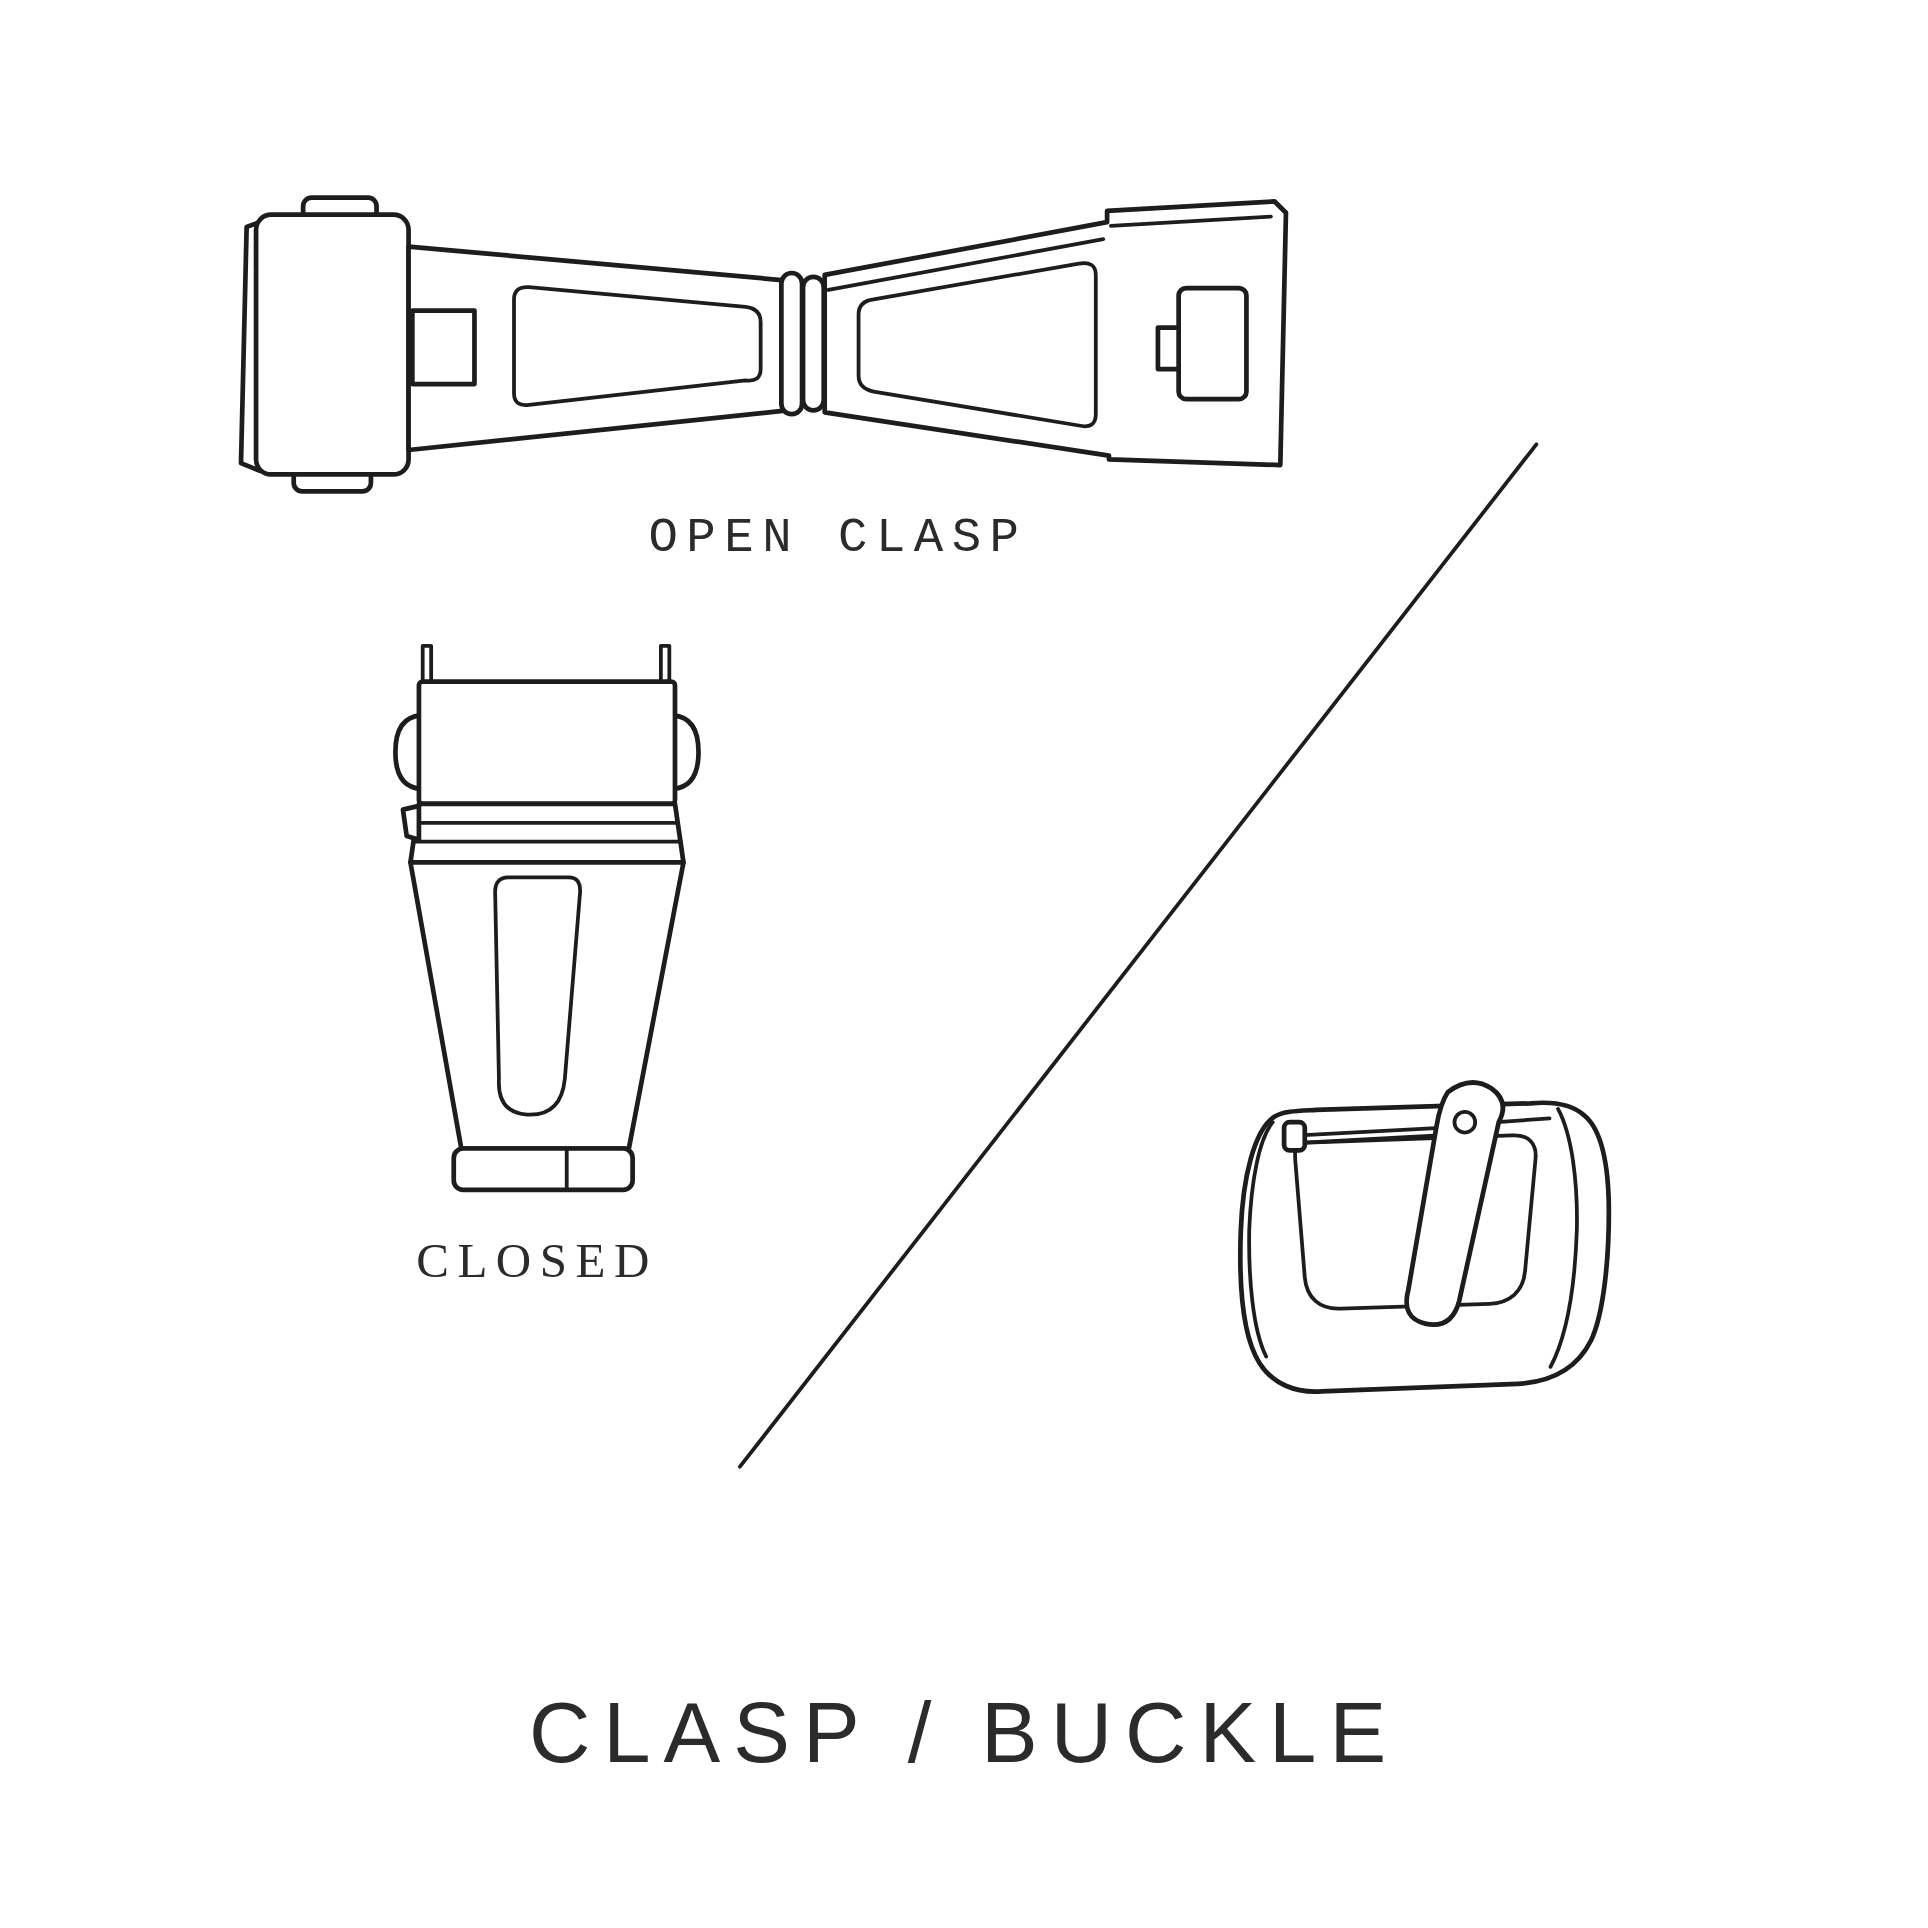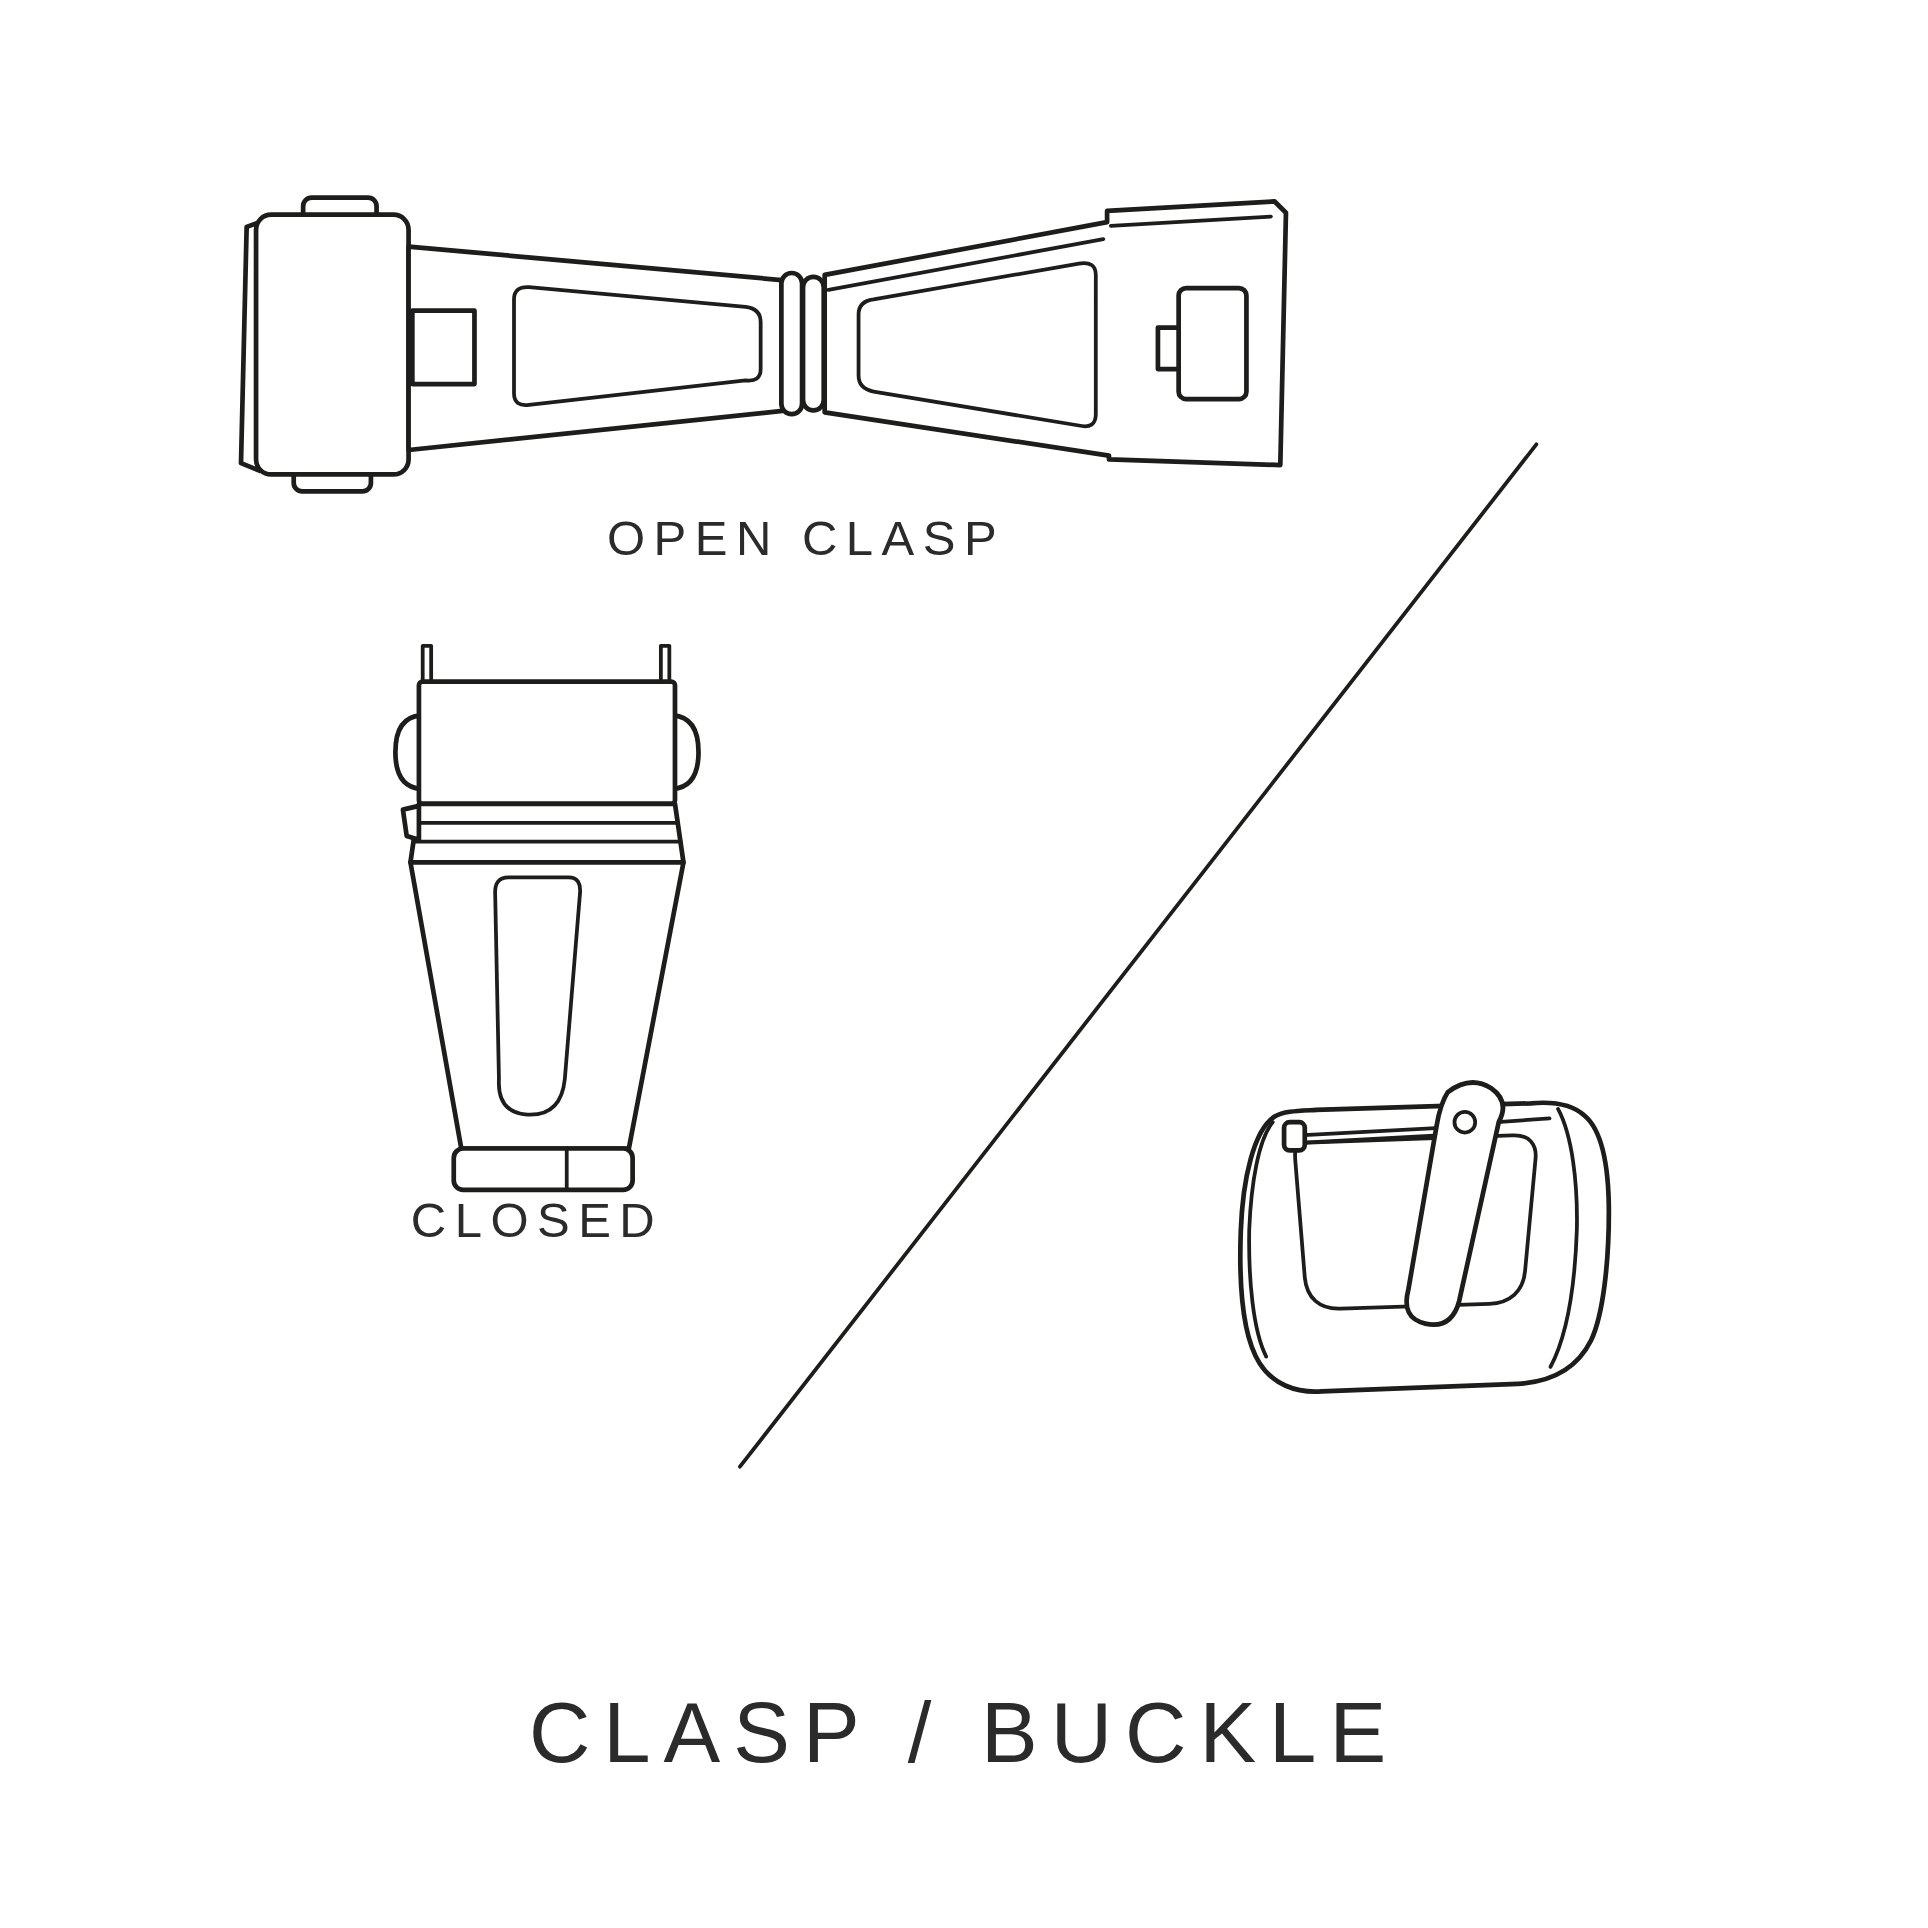--- a/index.html
+++ b/index.html
@@ -20,22 +20,22 @@
   }
   .caption{
     position:absolute;
     transform:translateX(-50%);
     color:var(--text);
     font-size:49px;
     font-weight:500;
     letter-spacing:8.5px;
     white-space:nowrap;
   }
-  .caption.open-clasp{ left:806px; top:510px; }
-  .caption.closed{ left:537px; top:1192px; }
+  .caption.open-clasp{ left:838px; top:510px;font-family:Liberation Mono, monospace; }
+  .caption.closed{ left:537px; top:1232px;font-family:Liberation Serif, serif; }
   .title{
     position:absolute;
     left:964px; top:1684px;
     transform:translateX(-50%);
     color:var(--text);
     font-size:85px;
     font-weight:500;
     letter-spacing:13px;
     white-space:nowrap;
   }

